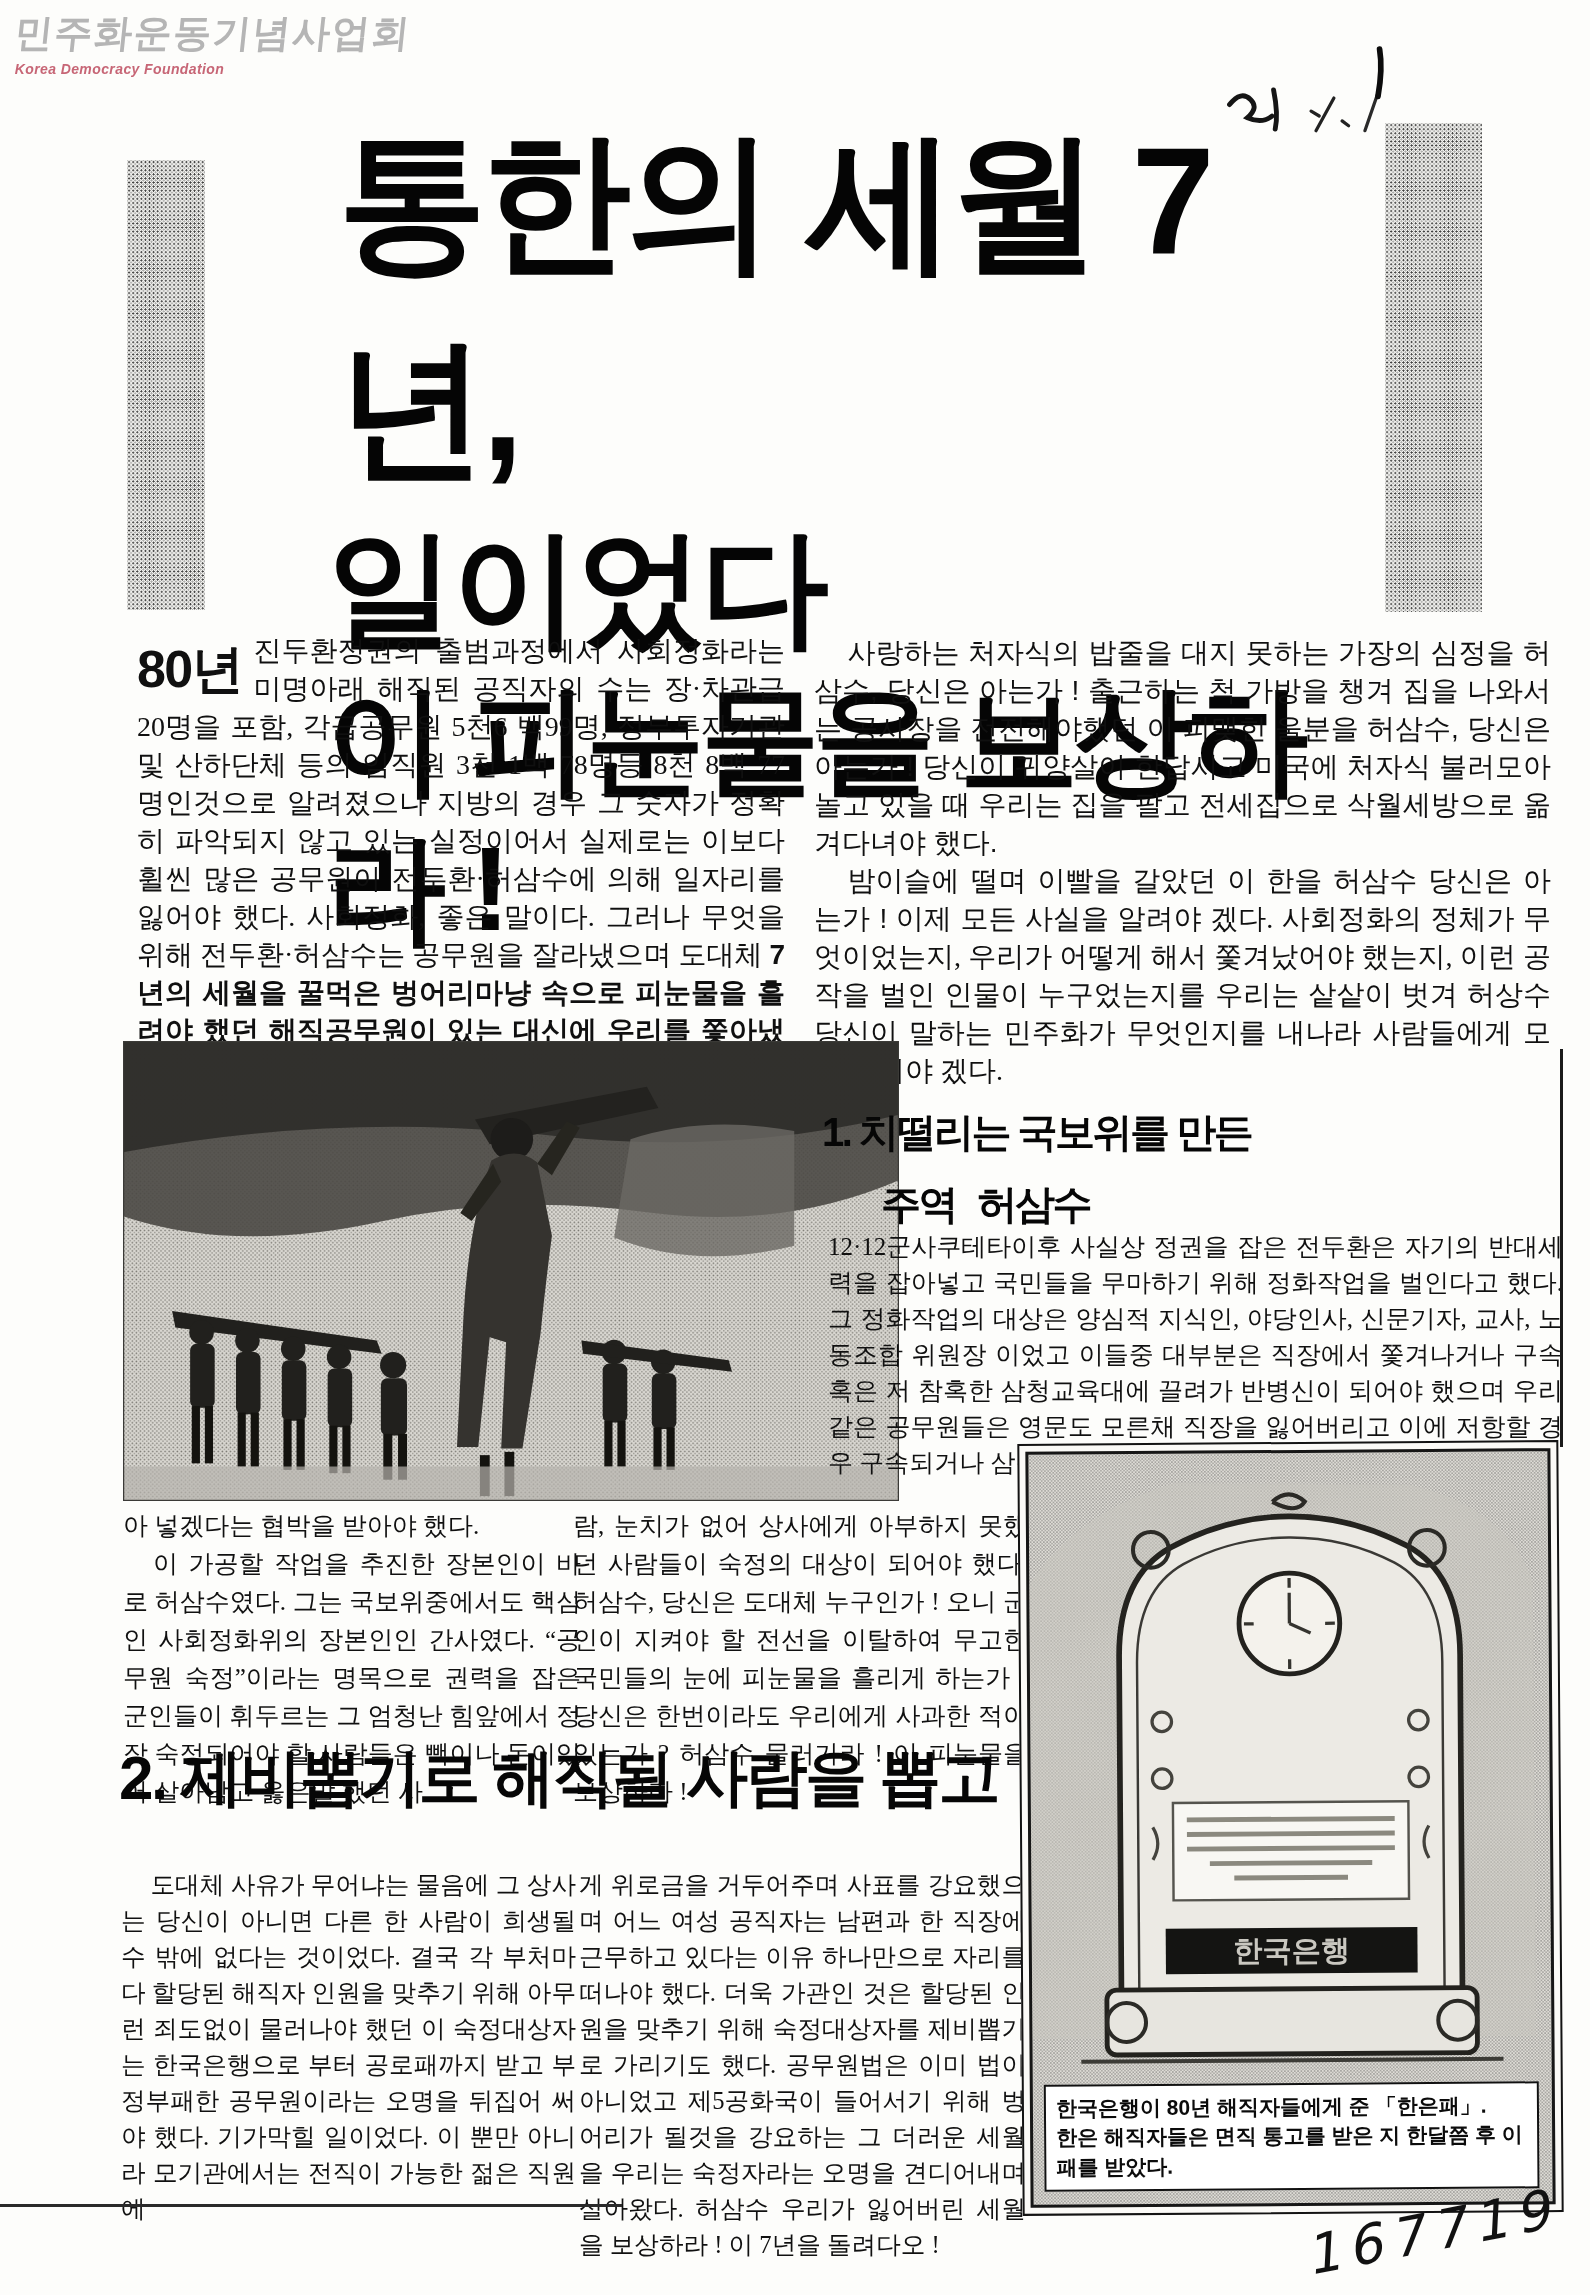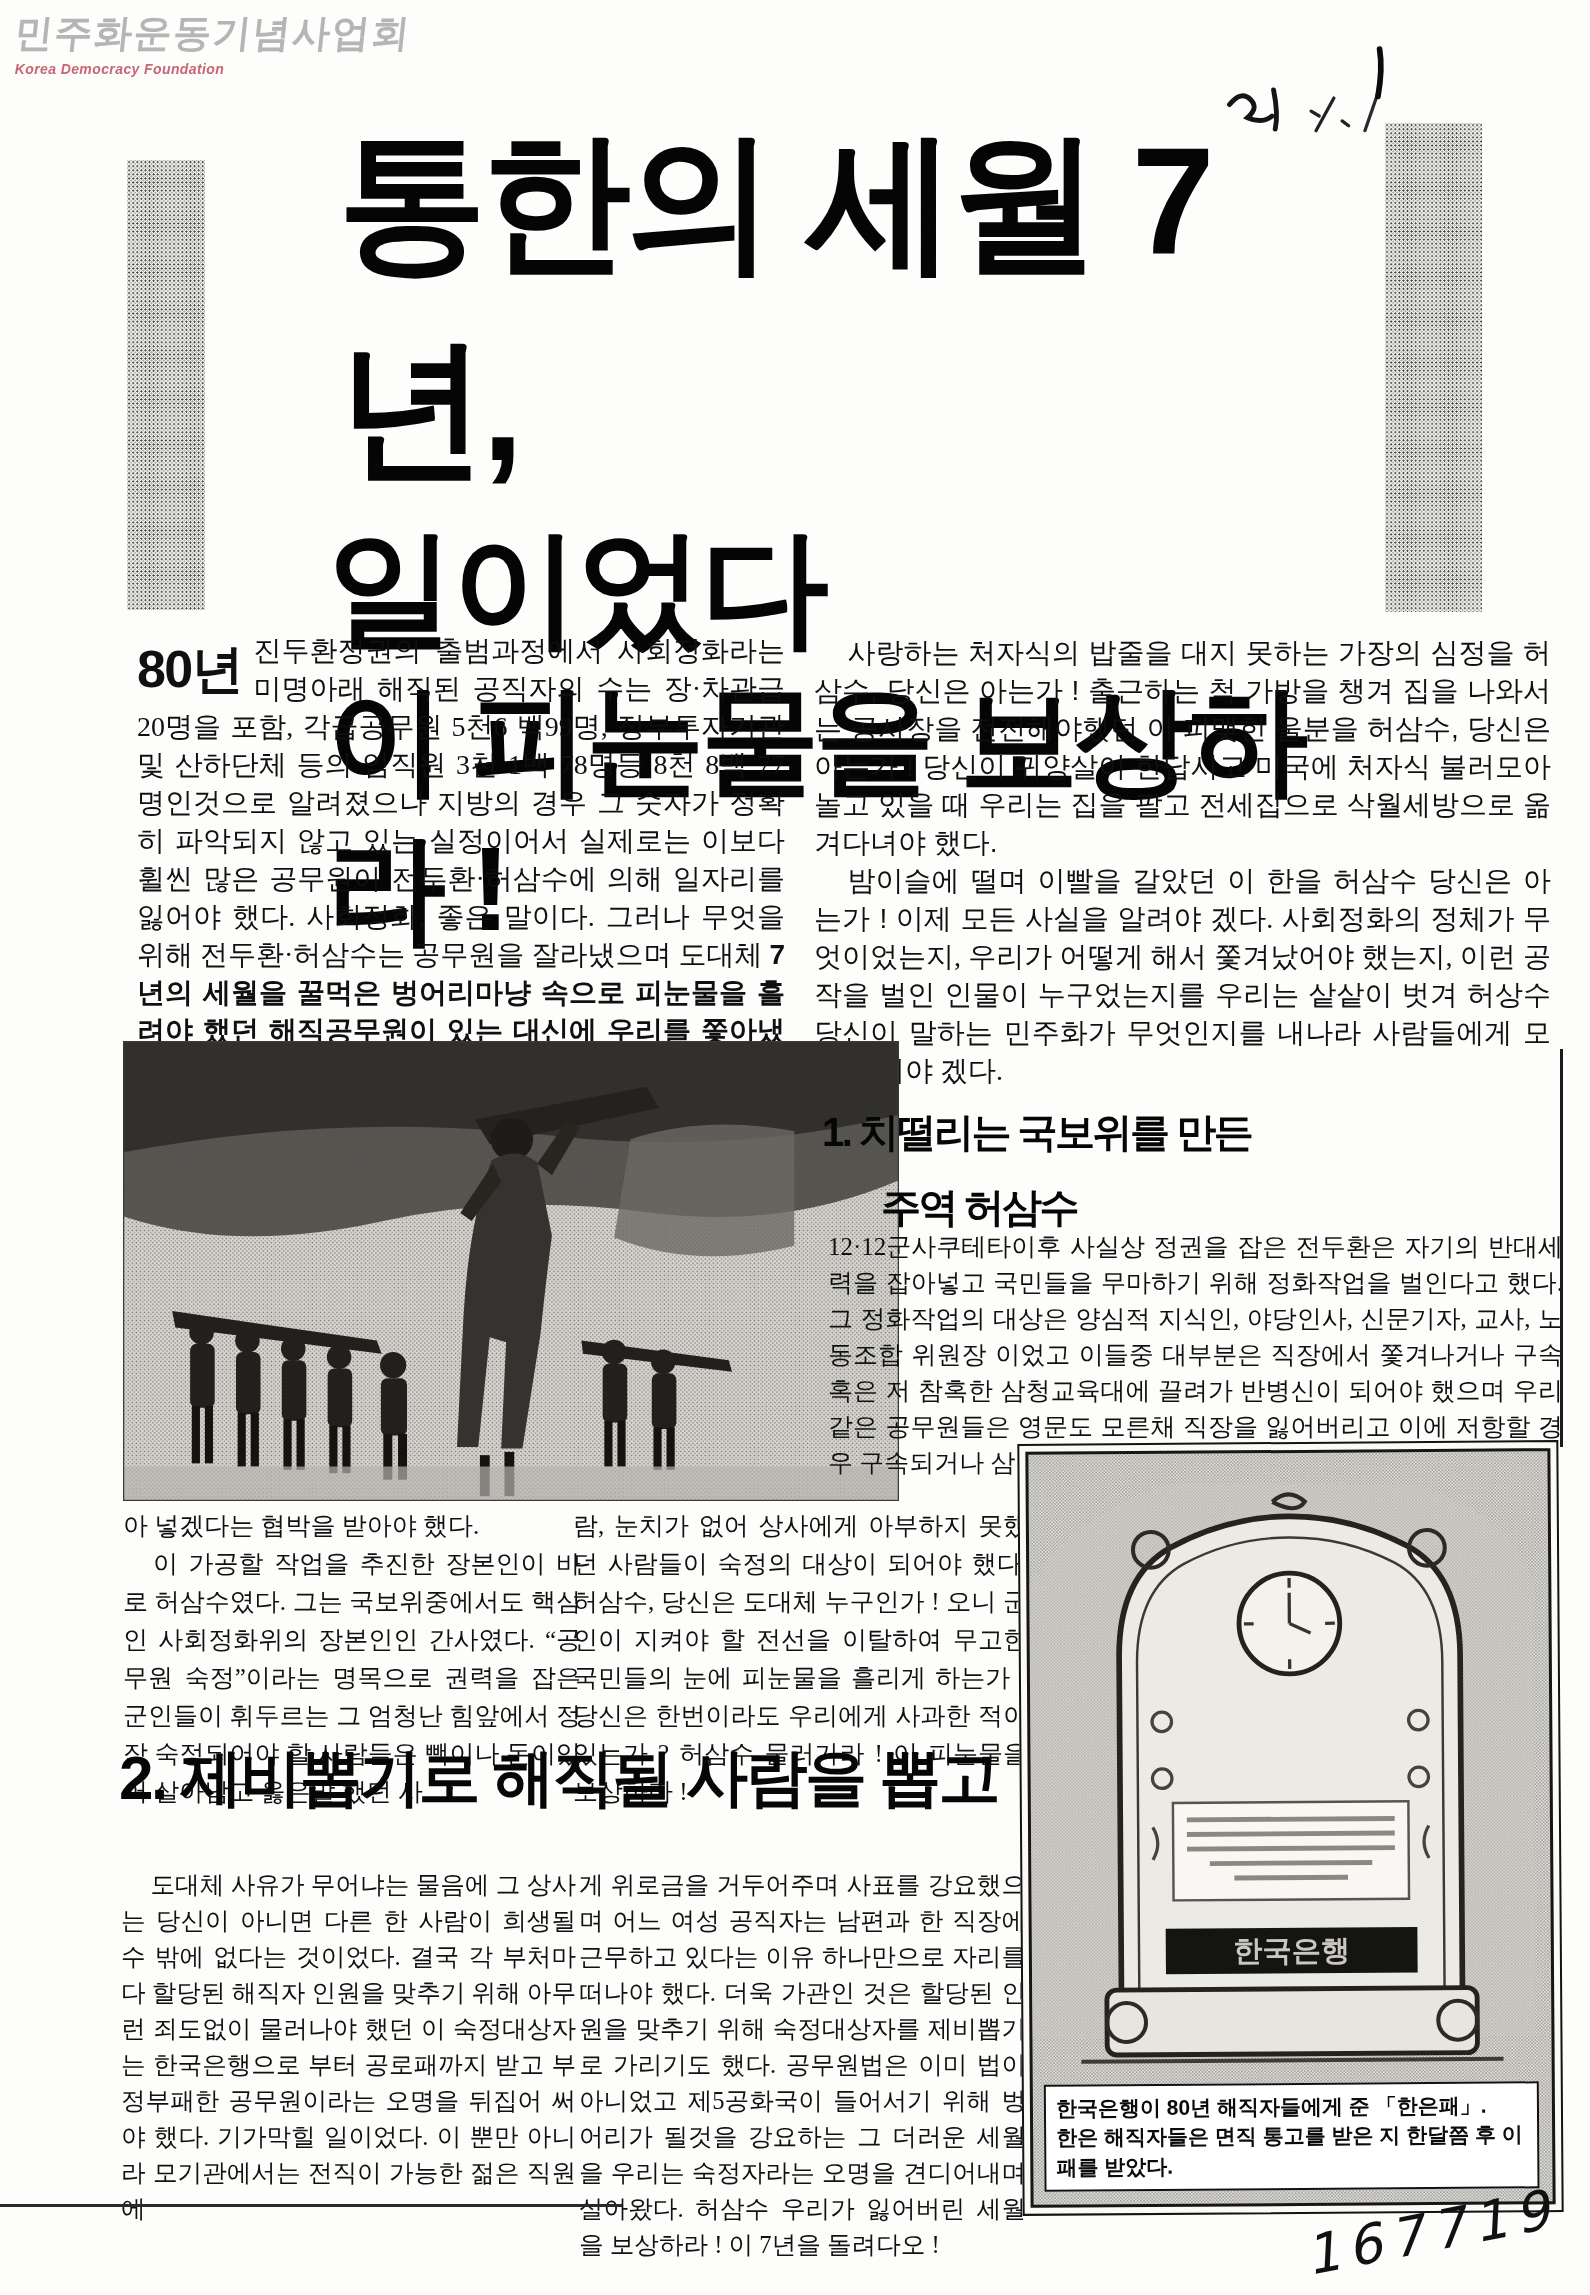--- a/index.html
+++ b/index.html
@@ -59,21 +59,21 @@
   }
   .gothic-bold{font-family:"Liberation Sans", sans-serif;font-weight:400;}
   .indent{text-indent:1.2em;}
 
   
   .sec-head{
     font-family:"Liberation Sans", sans-serif;font-weight:900;color:#060606;
     letter-spacing:-2.5px;
   }
   .sec1-head{left:822px;top:1095px;font-size:40px;line-height:75px;}
-  .sec1-head .t2{padding-left:59px;}
+  .sec1-head .t2{padding-left:59px;font-family:Liberation Mono, monospace;}
   .sec1-body{
     left:828px;top:1229px;width:735px;
     font-size:25px;line-height:36px;text-align:justify;
   }
   .vrule{left:1560px;top:1049px;width:2.5px;height:398px;background:#1a1a1a;}
 
   
   .photo{left:123px;top:1041px;width:776px;height:460px;background:#dcdad5;}
 
   

